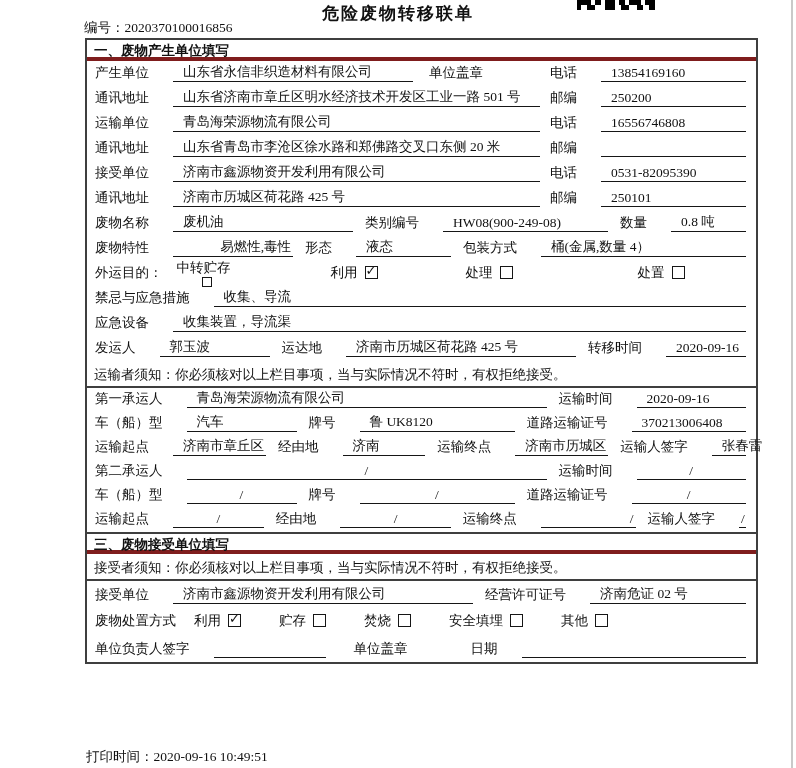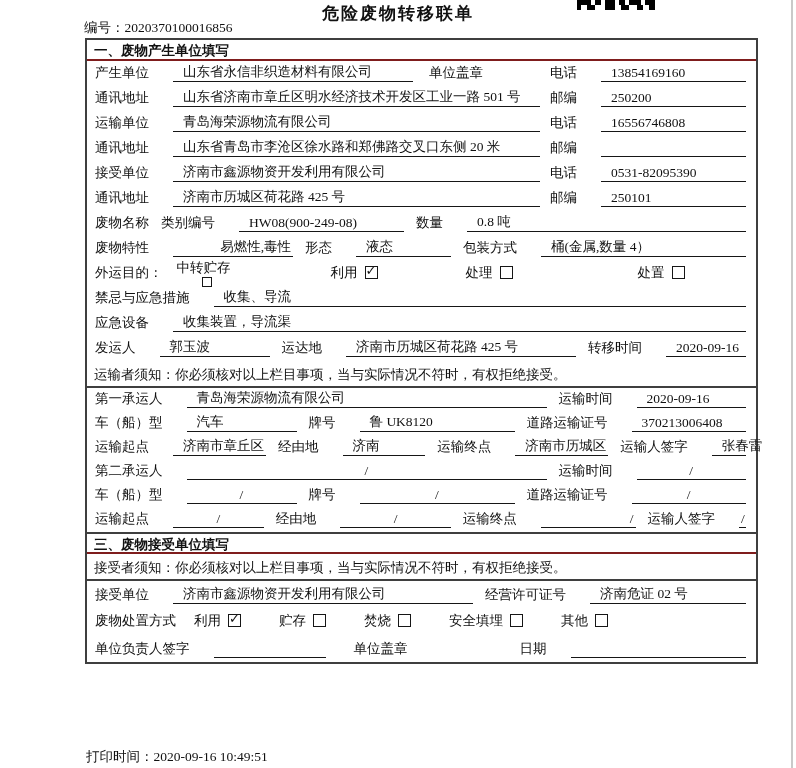--- a/index.html
+++ b/index.html
@@ -9,21 +9,21 @@
   .qr-frag{position:absolute;left:577px;top:0;width:78px;height:10px;}
   .hdr{position:relative;height:38px;}
   .serial{position:absolute;left:48px;top:19px;white-space:nowrap;margin-left:36px;}
   .doc-title{position:absolute;left:0;width:100%;top:2px;text-align:center;
              font-family:"Liberation Sans","DejaVu Sans",sans-serif;font-weight:bold;
              font-size:17px;letter-spacing:2px;}
   .form{position:absolute;left:85px;top:38px;width:673px;box-sizing:border-box;
         border:2px solid #3f3f3f;background:#fff;}
   .sec-h{box-sizing:border-box;height:22px;line-height:18px;padding:2px 0 0 7px;
          font-family:"Liberation Sans","DejaVu Sans",sans-serif;font-weight:bold;
-         border-top:2px solid #3f3f3f;border-bottom:2px solid #7f1d1d;}
+         border-top:2px solid #3f3f3f;border-bottom:4px solid #7f1d1d;}
   .form > .sec-h.first{border-top:none;height:21px;}
   .notice{box-sizing:border-box;height:27px;padding:5px 0 0 7px;border-bottom:2px solid #3f3f3f;}
   .rows{width:100%;}
   .row{display:flex;align-items:flex-end;box-sizing:border-box;padding:0 10px 4px 8px;}
   .s1 .row{height:25px;}
   .s2 .row{height:24px;}
   .s3 .row{height:27px;}
   .row.cbrow{align-items:center;padding-bottom:2px;}
   .lbl{white-space:nowrap;flex-shrink:0;}
   .ul{border-bottom:1.5px solid #161616;padding:0 2px 0 10px;margin-left:24px;
@@ -38,21 +38,21 @@
   .cb.small{width:8px;height:8px;}
   .cb.checked::after{content:"\2713";position:absolute;left:0;top:-4px;font-size:13px;
       font-weight:bold;font-family:"DejaVu Sans",sans-serif;}
   .opt{display:flex;align-items:center;}
   .w95{width:95px;} .w105{width:105px;} .w110{width:110px;} .w112{width:112px;}
   .w115{width:115px;} .w120{width:120px;text-align:right;} .w140{width:140px;} .w155{width:155px;}
   .w165{width:165px;} .w180{width:180px;} .w185{width:185px;} .w230{width:230px;}
   .w240{width:240px;} .w300{width:300px;} .w360{width:360px;}
   .g14{margin-left:14px;flex-direction:column;} .g100{margin-left:100px;} .g88{margin-left:88px;} .g125{margin-left:125px;}
   .h18{margin-left:18px;} .h38{margin-left:38px;}
-  .ml16{margin-left:16px;} .ml12{margin-left:12px;} .ml28{margin-left:28px;} .ml150{margin-left:112px;text-align:right;}
+  .ml16{margin-left:16px;} .ml12{margin-left:12px;} .ml28{margin-left:28px;} .ml150{margin-left:63px;text-align:right;}
   .print-line{position:absolute;left:86px;top:748px;white-space:nowrap;}
 </style>
 </head>
 <body>
 
 <div class="page">
 
   <svg class="qr-frag" viewBox="0 0 78 10" xmlns="http://www.w3.org/2000/svg">
     <g fill="#000">
       <rect x="0" y="0" width="14" height="5"></rect>
@@ -131,20 +131,21 @@
         <span class="lg">
           <span class="lbl">通讯地址</span>
           <span class="ul fill">济南市历城区荷花路 425 号</span>
         </span>
         <span class="lbl">邮编</span>
         <span class="ul fill">250101</span>
       </div>
 
       <div class="row">
         <span class="lbl">废物名称</span>
+        <span class="ul w180">废机油</span>
         <span class="lbl ml12">类别编号</span>
         <span class="ul w165">HW08(900-249-08)</span>
         <span class="lbl ml12">数量</span>
         <span class="ul fill">0.8 吨</span>
       </div>
 
       <div class="row">
         <span class="lbl">废物特性</span>
         <span class="ul w120">易燃性,毒性</span>
         <span class="lbl ml12">形态</span>

